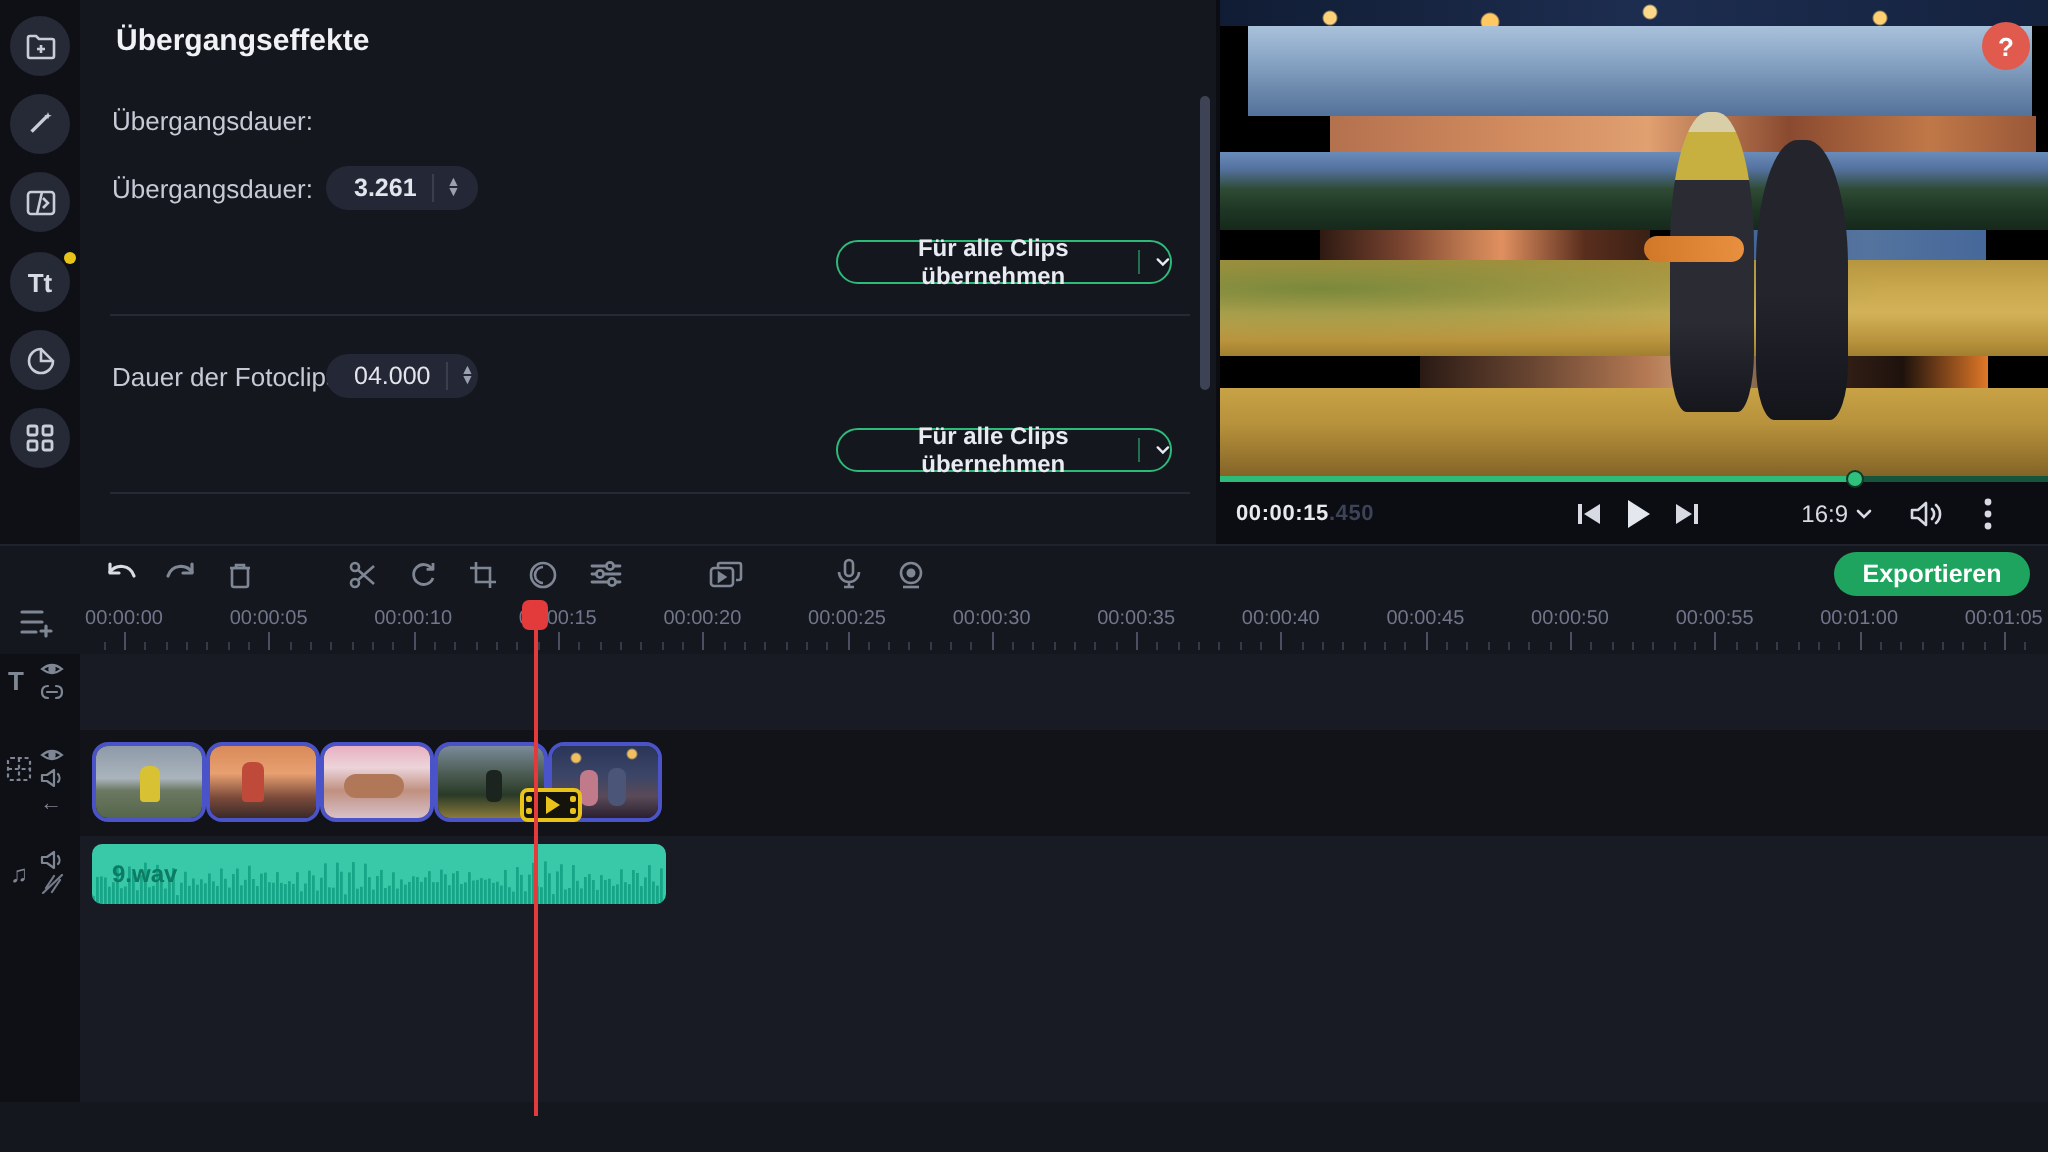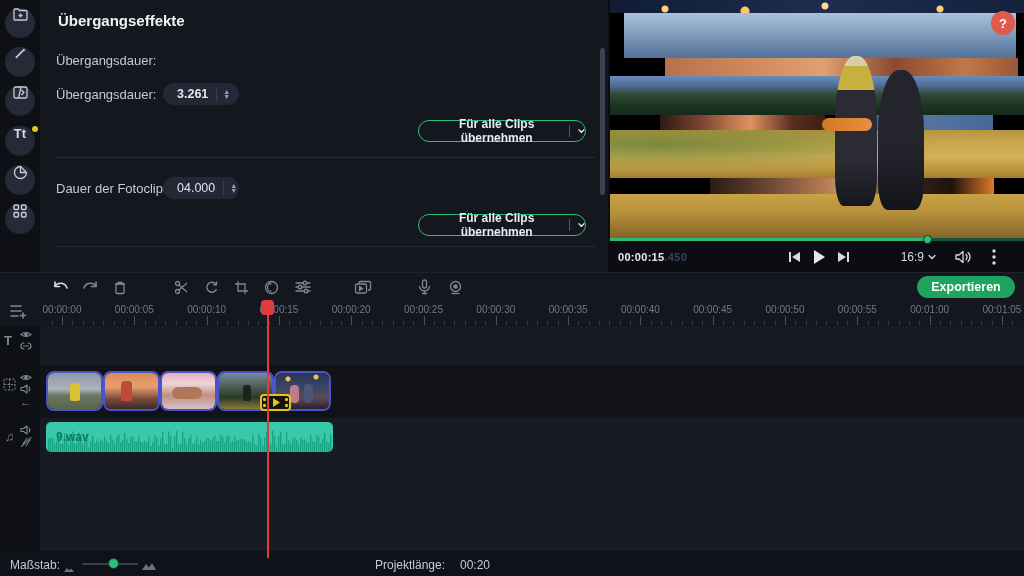--- a/index.html
+++ b/index.html
@@ -4,21 +4,21 @@
 <style>
   * { margin:0; padding:0; box-sizing:border-box; }
   html,body { width:1024px; height:576px; background:#000; overflow:hidden;
               font-family:"Liberation Sans", sans-serif; }
   #app { position:relative; width:1024px; height:576px; background:#15171f; color:#e8eaf0; }
   .abs { position:absolute; }
 
   
   #sidebar { left:0; top:0; width:40px; height:272px; background:#0e1016; }
   .side-ic { position:absolute; left:5px; width:30px; height:30px; border-radius:50%;
-             background:#262a37; display:flex; align-items:flex-start; justify-content:center;
+             background:#262a37; display:flex; align-items:center; justify-content:center;
              color:#c9cdd8; }
   .side-ic svg { display:block; }
   .yellow-dot { position:absolute; width:6px; height:6px; border-radius:50%; background:#e8c319; }
 
   
   #panel { left:40px; top:0; width:568px; height:272px; background:#15171f; }
   .panel-title { position:absolute; left:18px; top:12px; font-size:15px; font-weight:bold; color:#f0f2f6; }
   .fieldlabel { position:absolute; font-size:13px; color:#c6cad4; }
   .pill { position:absolute; height:22px; background:#242836; border-radius:11px;
           display:flex; align-items:center; font-size:12.5px; color:#e2e5ec; }
@@ -710,31 +710,14 @@
           <rect x="278" y="10.589393853621623" width="1.4" height="19.410606146378377" fill="#14a385" opacity="0.95"></rect>
           <rect x="280" y="18.7108328671731" width="1.4" height="11.2891671328269" fill="#14a385" opacity="0.95"></rect>
           <rect x="282" y="20.81493555754417" width="1.4" height="9.185064442455829" fill="#14a385" opacity="0.95"></rect>
           <rect x="284" y="12.165844746335424" width="1.4" height="17.834155253664576" fill="#14a385" opacity="0.95"></rect>
         </svg>
     </div>
 
     <div id="playhead-line"></div>
     <div id="playhead-handle"></div>
 
-    <div id="statusbar">
-      <span class="status-text" style="left:10px;">Maßstab:</span>
-      <span class="mountain" style="position:absolute; left:63px; top:8px;">
-        <svg width="12" height="8" viewBox="0 0 12 8">
-            <path d="M1 7 L4 3 L6 5.5 L8 3.5 L11 7 Z" fill="#6b7283"></path>
-          </svg>
-      </span>
-      <div id="zoom-track"></div>
-      <div id="zoom-knob"></div>
-      <span class="mountain" style="position:absolute; left:141px; top:6px;">
-        <svg width="16" height="11" viewBox="0 0 16 11">
-            <path d="M1 10 L5 4 L8 7.5 L11 3 L15 10 Z" fill="#6b7283"></path>
-          </svg>
-      </span>
-      <span class="status-text" style="left:375px;">Projektlänge:</span>
-      <span class="status-text" style="left:460px;">00:20</span>
-    </div>
   </div>
 </div>
 
 </body></html>

